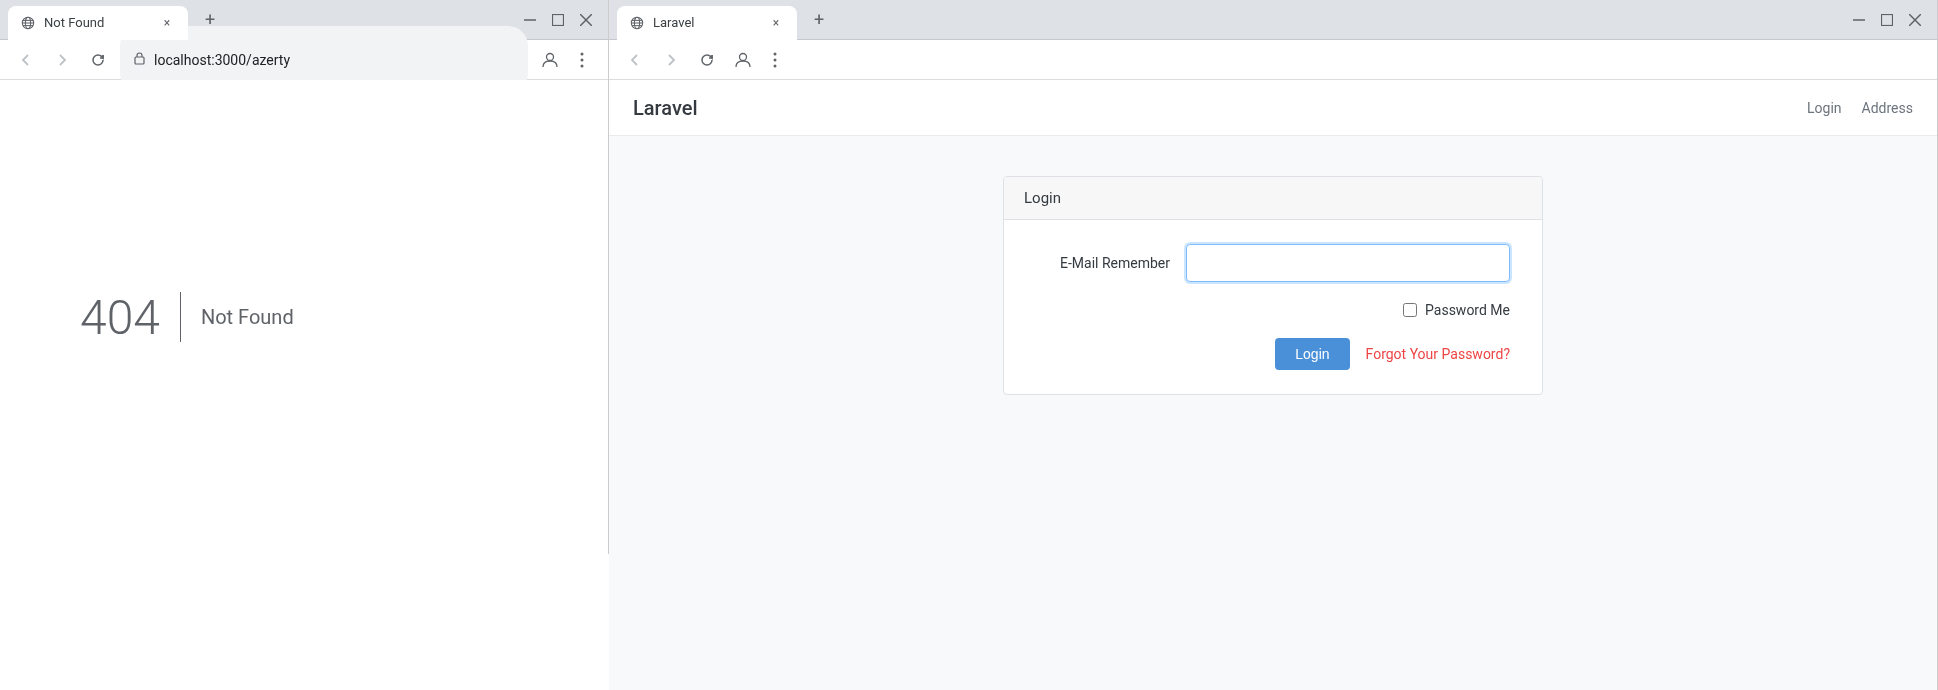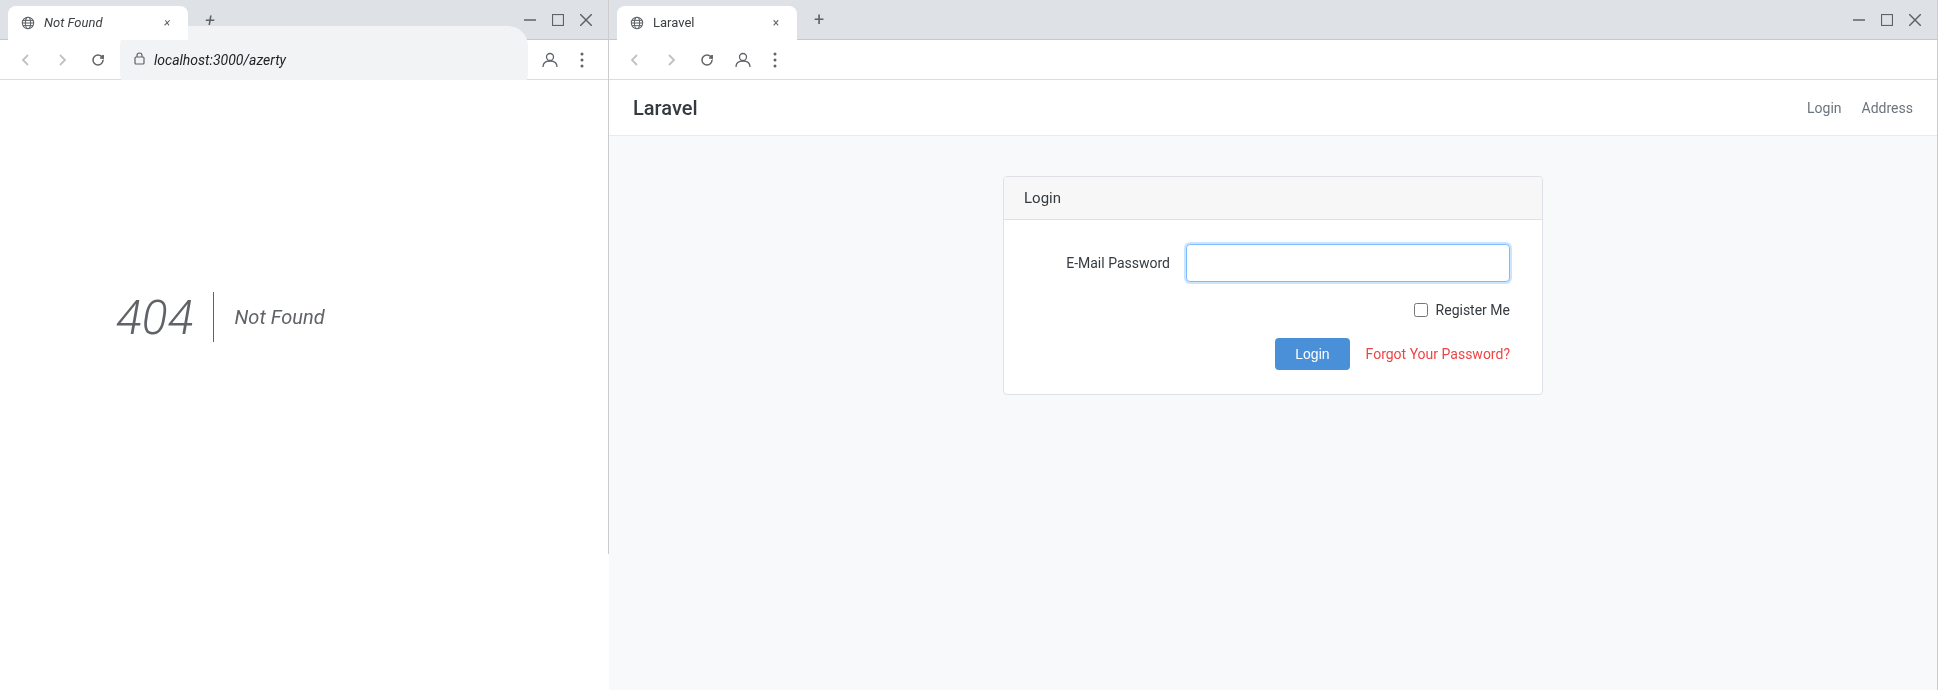--- a/index.html
+++ b/index.html
@@ -6,21 +6,21 @@
     body { font-family: -apple-system, BlinkMacSystemFont, 'Segoe UI', Roboto, sans-serif; display: flex; width: 1938px; height: 690px; overflow: hidden; }
 
     
     .browser-window {
       display: flex;
       flex-direction: column;
       border-right: 1px solid #ccc;
       background: #f1f3f4;
     }
 
-    .browser-window-1 { width: 609px; height: 554px; font-style: italic; }
+    .browser-window-1 { width: 609px; height: 554px; }
     .browser-window-2 { width: 1329px; height: 690px; background: #f1f3f4; }
 
     .title-bar {
       display: flex;
       align-items: center;
       background: #dee1e6;
       height: 40px;
       padding: 0 8px;
       gap: 4px;
       border-bottom: 1px solid #c5c8cd;
@@ -191,21 +191,20 @@
     .error-container {
       display: flex;
       align-items: center;
       gap: 20px;
     }
 
     .error-code {
       font-size: 48px;
       color: #5f6368;
       font-weight: 300;
-      margin-left: 36px;
     }
 
     .error-divider {
       width: 1px;
       height: 50px;
       background: #5f6368;
     }
 
     .error-message {
       font-size: 20px;
@@ -538,29 +537,29 @@
         <a class="laravel-nav-link">Address</a>
       </div>
     </div>
 
     <div class="laravel-main">
       <div class="login-card">
         <div class="login-card-header">Login</div>
         <div class="login-card-body">
 
           <div class="form-group">
-            <label class="form-label">E-Mail Password</label>
+            <label class="form-label">E-Mail Remember</label>
             <input type="email" class="form-input active-focus" placeholder="" style="">
           </div>
 
 
           <div class="form-check-group">
             <div class="form-check-offset">
               <input type="checkbox" class="form-checkbox" style="">
-              <label class="form-check-label">Register Me</label>
+              <label class="form-check-label">Password Me</label>
             </div>
           </div>
 
           <div class="form-actions">
             <button class="btn-login">Login</button>
             <a class="link-forgot">Forgot Your Password?</a>
           </div>
         </div>
       </div>
     </div>

